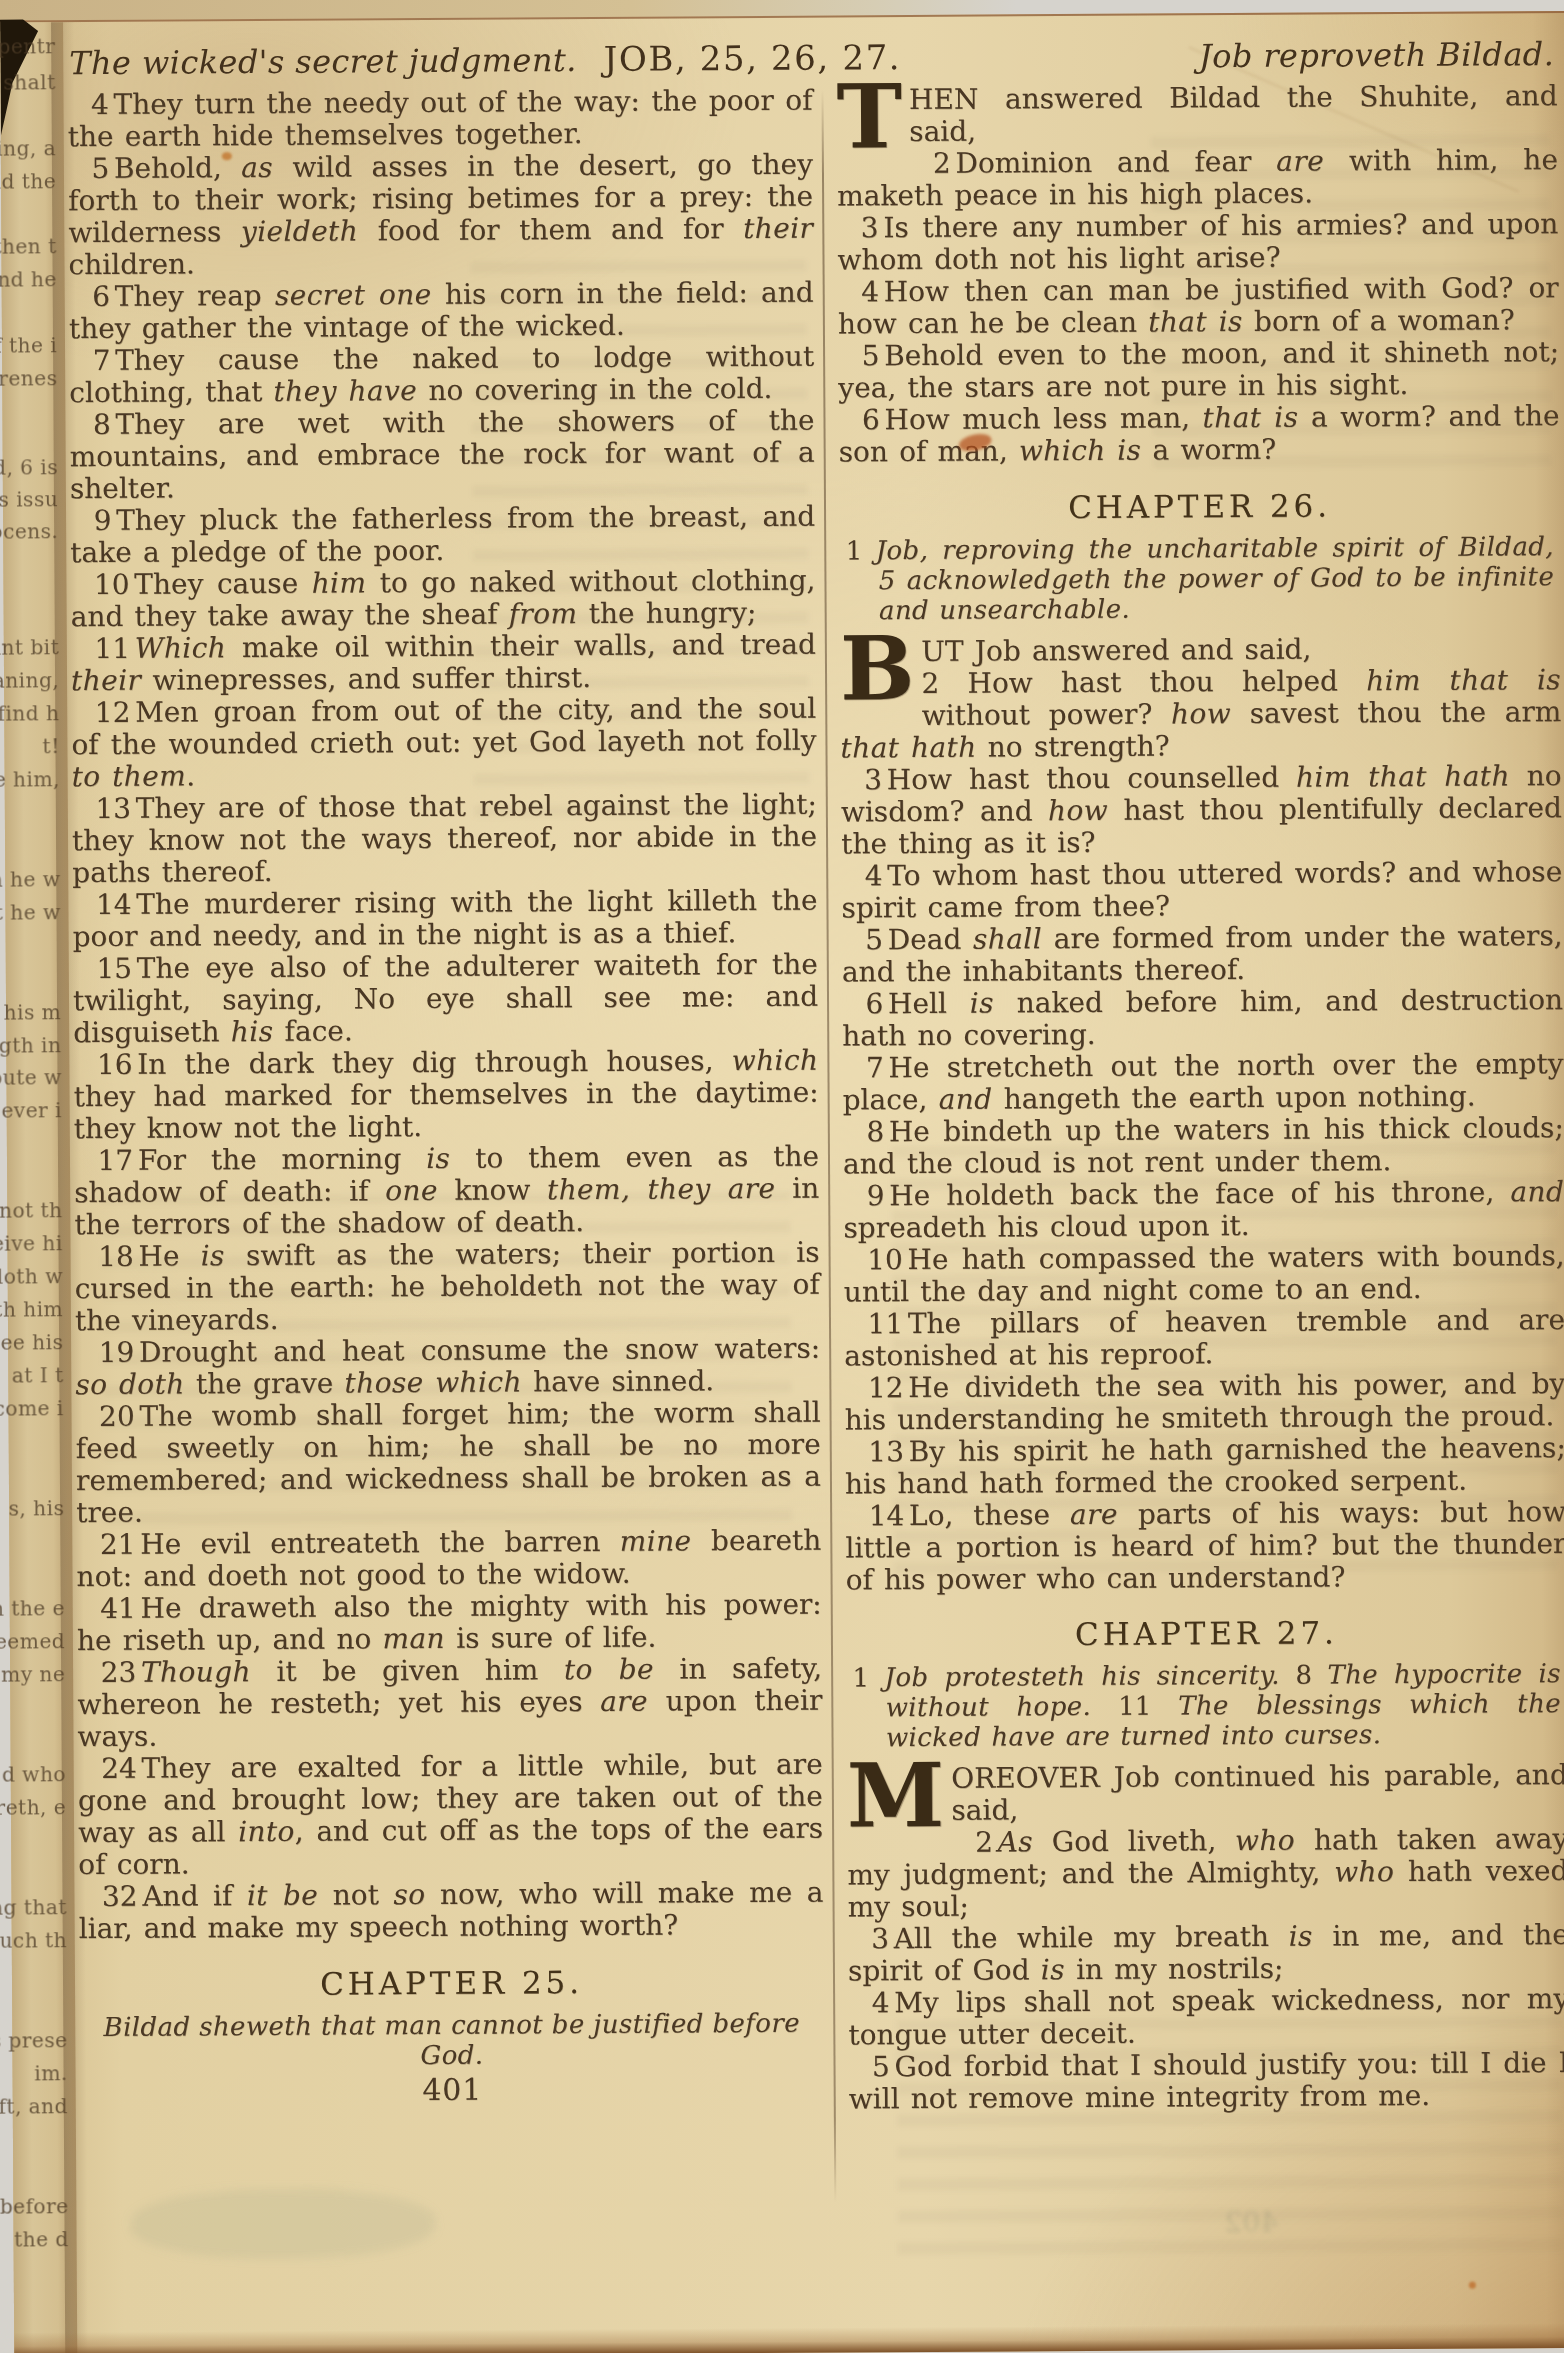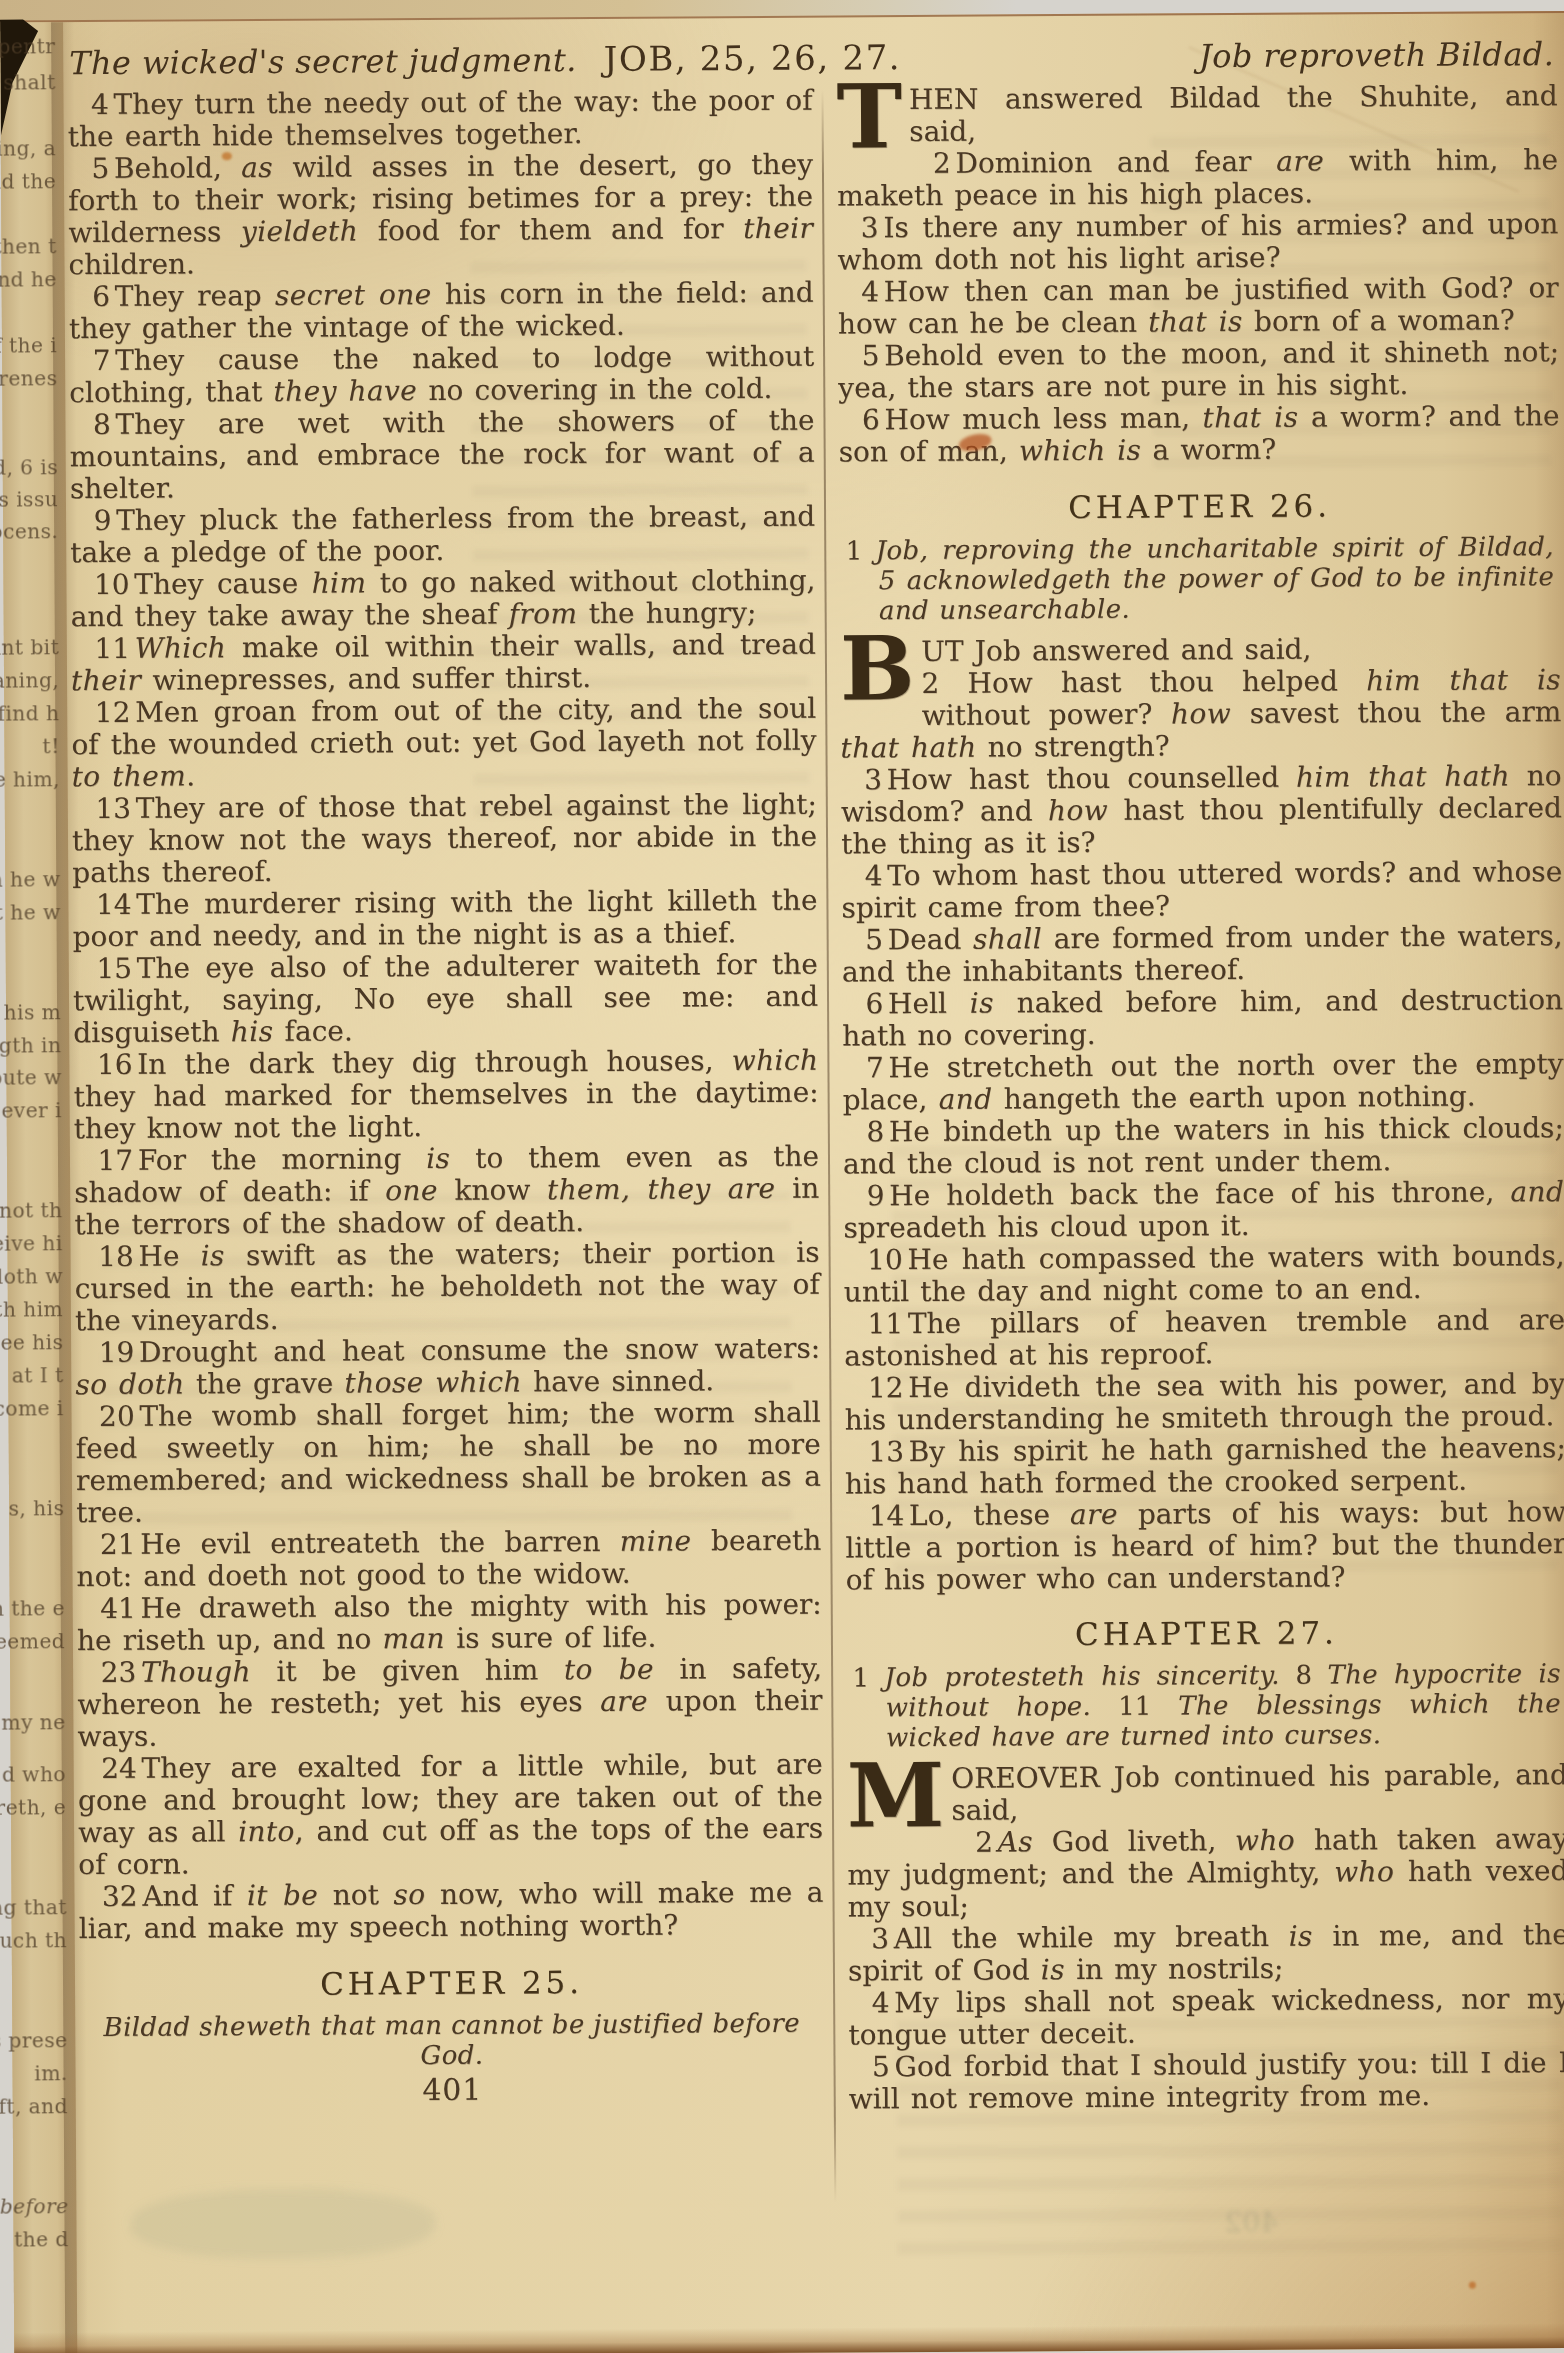--- a/index.html
+++ b/index.html
@@ -115,29 +115,29 @@
         <span class="frag" style="top: 1178px;">s not th</span>
         <span class="frag" style="top: 1211px;">eive hi</span>
         <span class="frag" style="top: 1244px;">doth w</span>
         <span class="frag" style="top: 1277px;">eth him</span>
         <span class="frag" style="top: 1310px;">see his</span>
         <span class="frag" style="top: 1343px;">at I t</span>
         <span class="frag" style="top: 1376px;">come i</span>
         <span class="frag" style="top: 1476px;">s, his</span>
         <span class="frag" style="top: 1576px;">m the e</span>
         <span class="frag" style="top: 1609px;">teemed</span>
-        <span class="frag" style="top: 1690px;">my ne</span>
+        <span class="frag" style="top: 1642px;">my ne</span>
         <span class="frag" style="top: 1742px;">d who</span>
         <span class="frag" style="top: 1775px;">ireth, e</span>
         <span class="frag" style="top: 1875px;">ng that</span>
         <span class="frag" style="top: 1908px;">uch th</span>
         <span class="frag" style="top: 2008px;">s prese</span>
         <span class="frag" style="top: 2041px;">im.</span>
         <span class="frag" style="top: 2074px;">ft, and</span>
-        <span class="frag" style="top: 2174px; font-style: italic;">before</span>
+        <span class="frag" style="top: 2174px;">before</span>
         <span class="frag" style="top: 2207px;">the d</span>
       </div>
     <div class="gutter"></div>
   </div>
 
   <div class="crease"></div>
 
   <div class="header">
     <span class="rh-left">The wicked's secret judgment.</span>
     <span class="rh-center">JOB, 25, 26, 27.</span>

